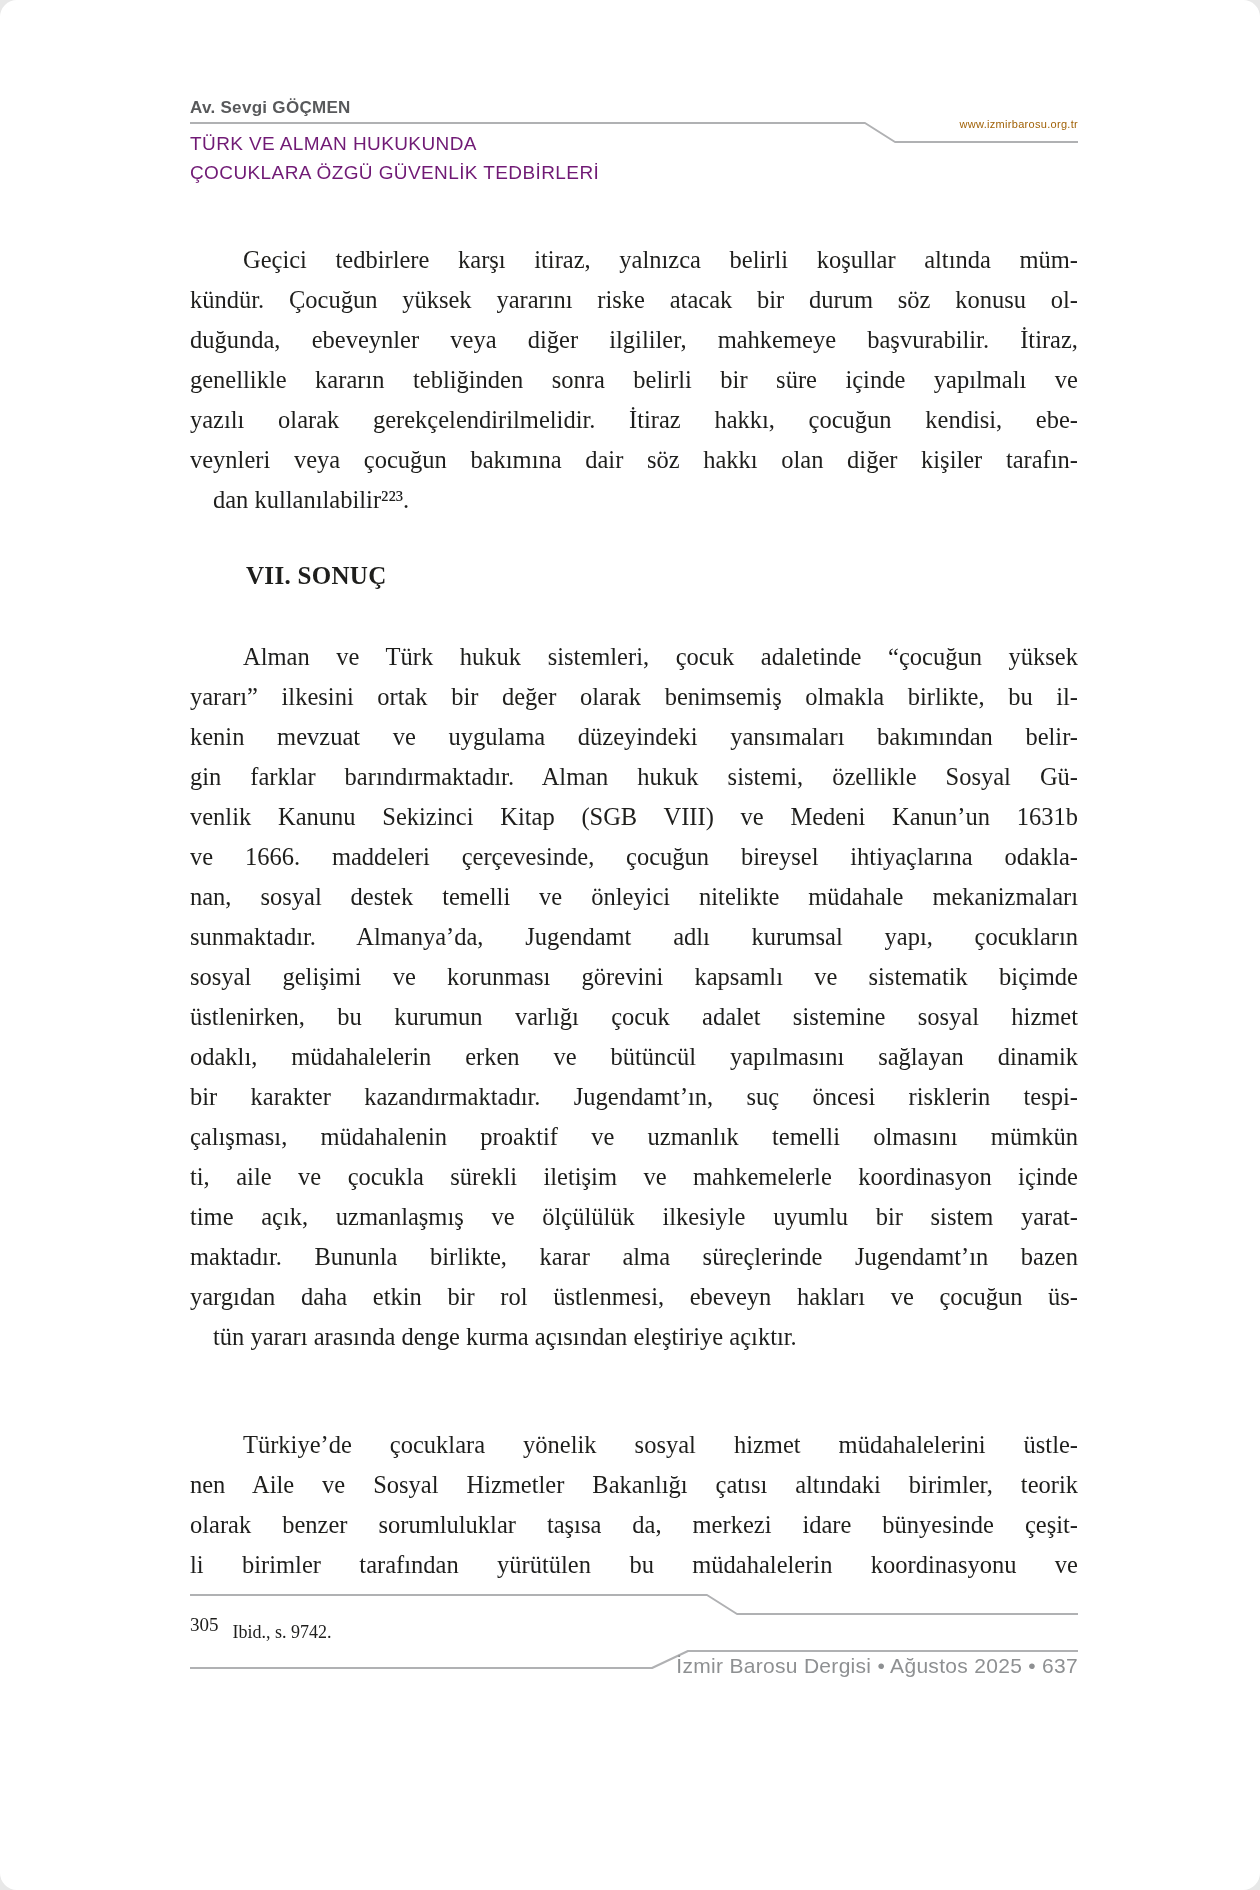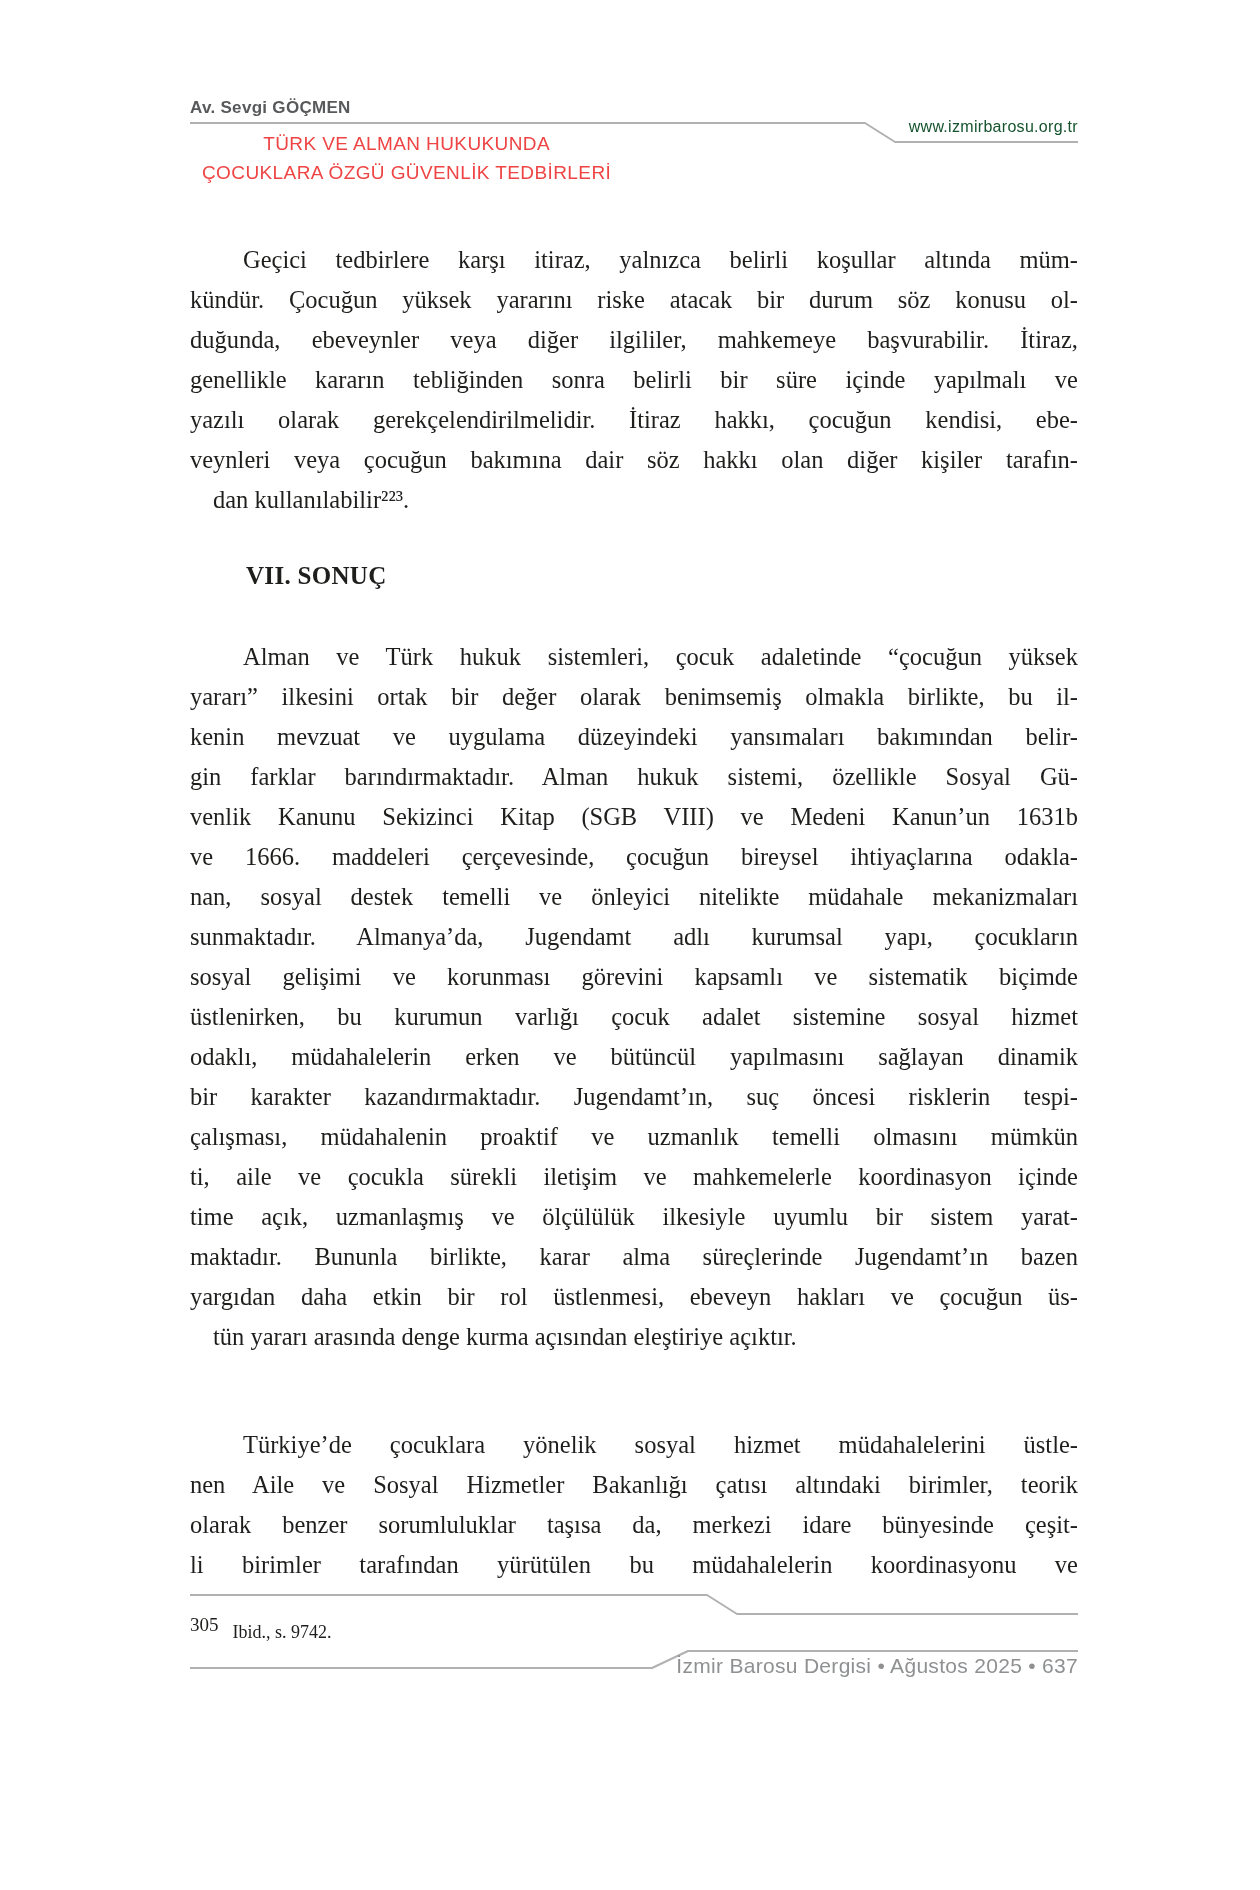--- a/index.html
+++ b/index.html
@@ -4,20 +4,21 @@
 <style>
   html, body { margin: 0; padding: 0; background: #e8e8e8; }
   .page {
     position: relative;
     width: 1260px;
     height: 1890px;
     margin: 0 auto;
     background: #ffffff;
     overflow: hidden;
     font-family: "Liberation Serif", serif;
+    border-radius: 17px;
   }
 
   
   .author {
     position: absolute;
     left: 190px;
     top: 98px;
     font-family: "Liberation Sans", sans-serif;
     font-weight: 700;
     font-size: 17px;
@@ -28,34 +29,33 @@
   .rule-svg polyline { fill: none; stroke: #b0b1b3; stroke-width: 2; stroke-linejoin: round; }
   #header-rule   { top: 116px; }
   #footnote-rule { top: 1588px; }
   #footer-rule   { top: 1643px; }
 
   .website {
     position: absolute;
     right: 182px;
     top: 118px;
     font-family: "Liberation Sans", sans-serif;
-    font-size: 16px;
+    font-size: 11px;
     letter-spacing: 0.3px;
-    color: #14532d;
+    color: #a16207;
   }
   .doc-title {
     position: absolute;
-    left: 202px;
+    left: 190px;
     top: 129px;
     font-family: "Liberation Sans", sans-serif;
     font-size: 19px;
     line-height: 29px;
     letter-spacing: 0.4px;
-    color: #ef4444;
-    text-align: center;
+    color: #701a75;
   }
 
   
   .para, .section-heading {
     position: absolute;
     left: 190px;
     width: 888px;
     color: #1e1e1c;
   }
   .para { font-size: 24.5px; line-height: 40px; }

